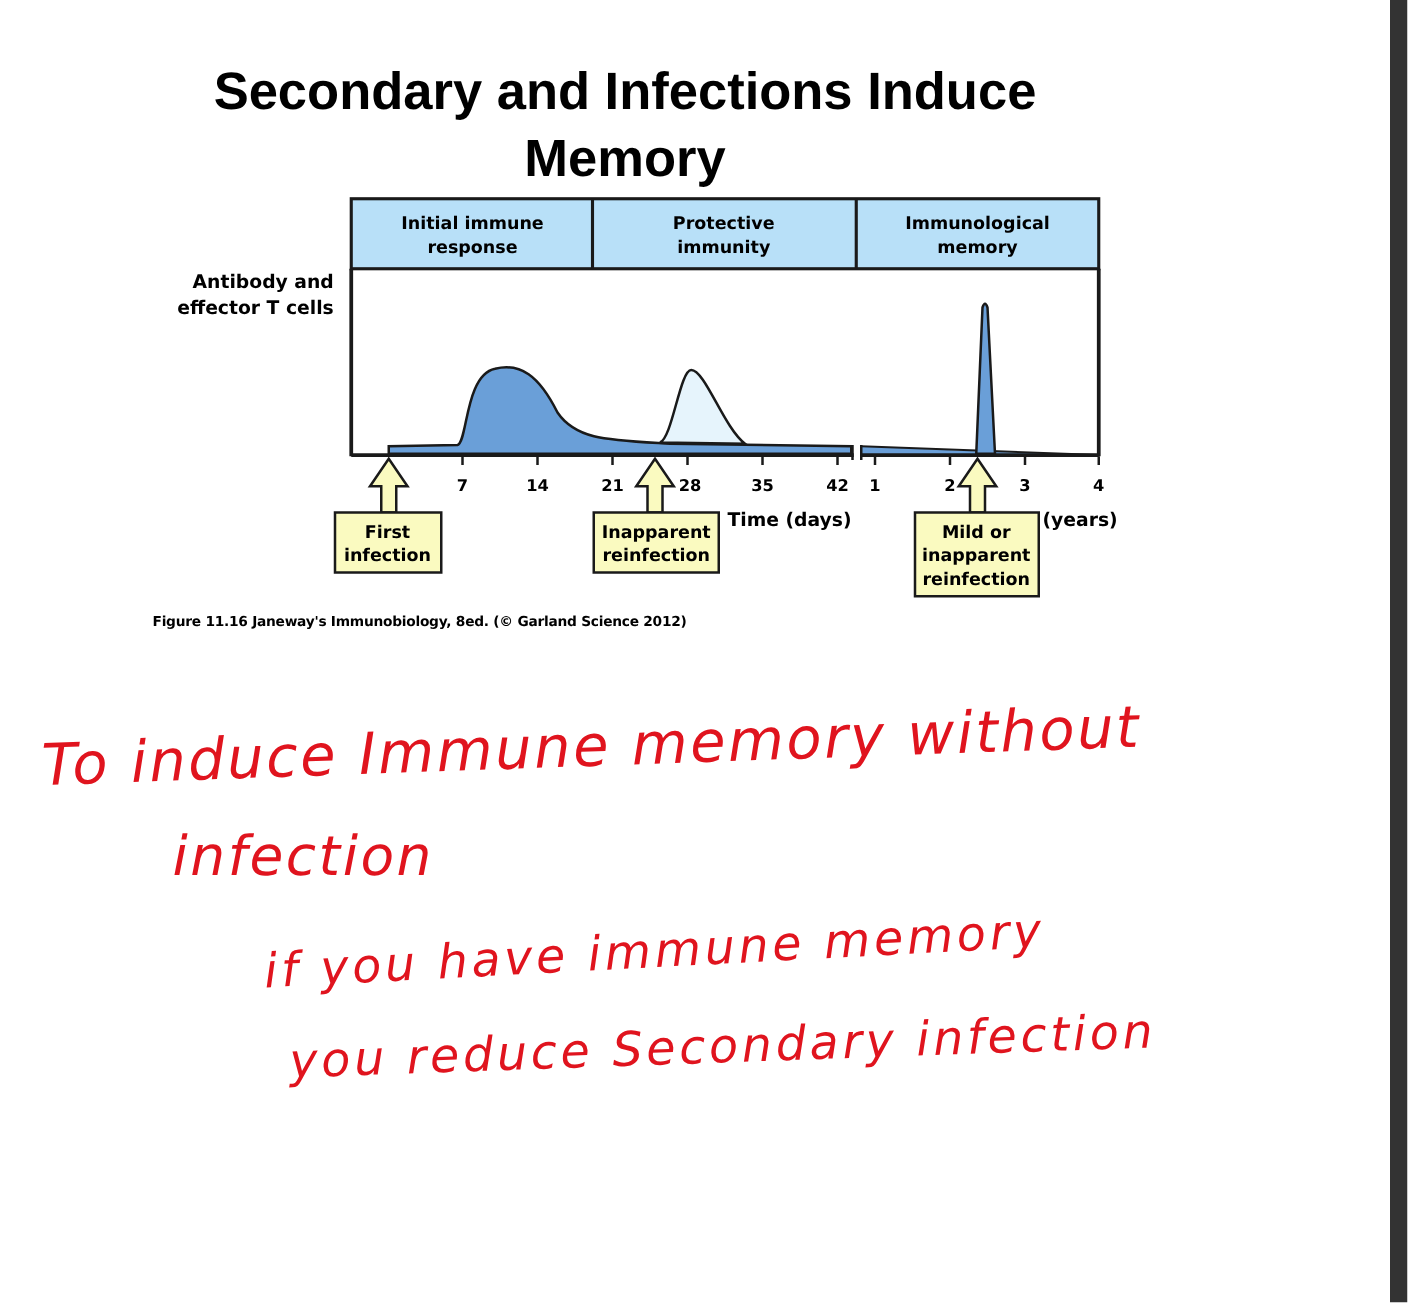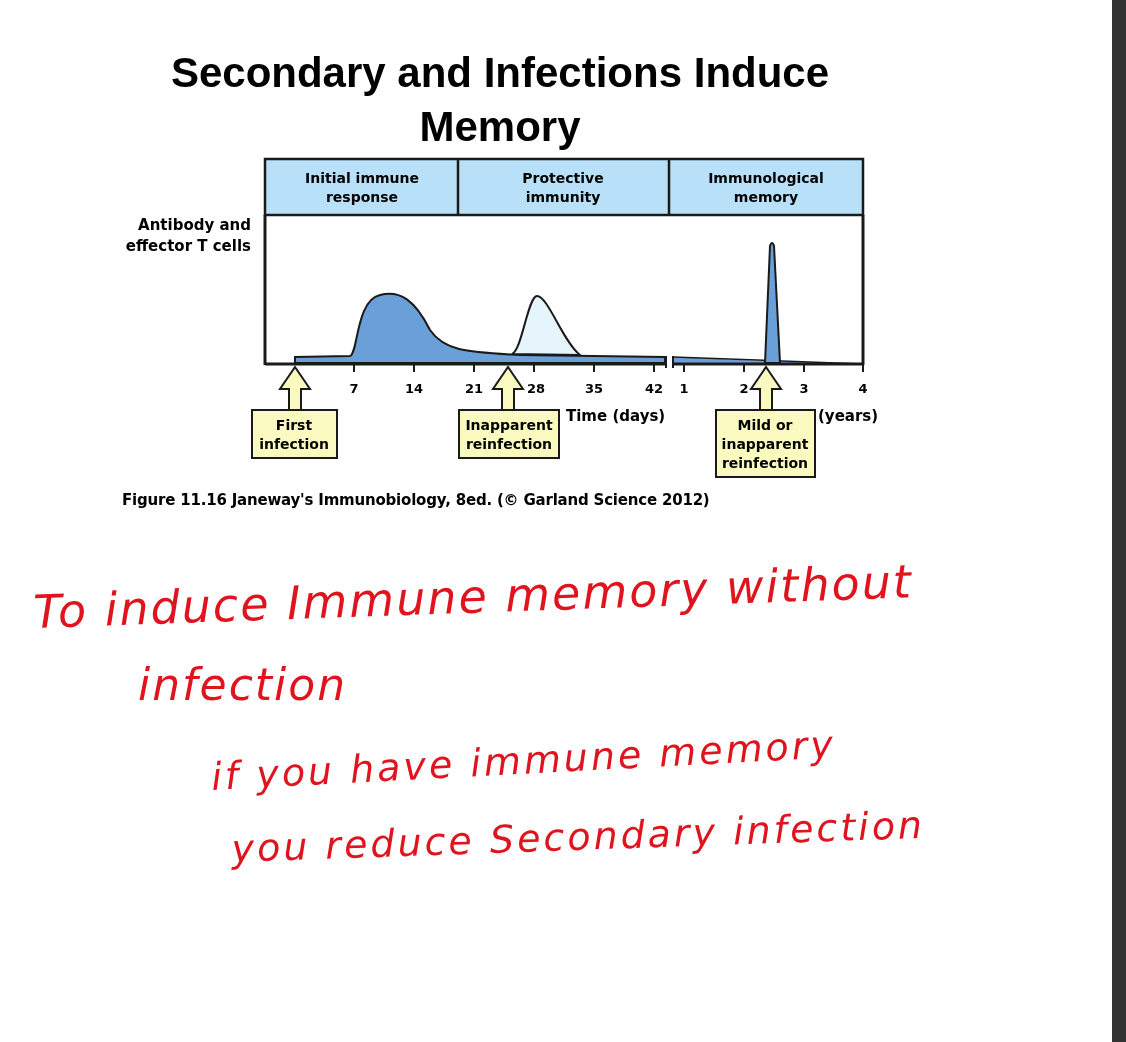--- a/index.html
+++ b/index.html
@@ -1,20 +1,20 @@
 <!DOCTYPE html>
 <html><head>
 <meta charset="utf-8">
 <style>
   html, body { margin:0; padding:0; }
   body { width:1126px; height:1042px; background:#ffffff; position:relative; overflow:hidden; font-family:"Liberation Sans", sans-serif; }
   .page-title { position:absolute; left:100px; top:46px; width:800px; text-align:center; font-weight:bold; font-size:42px; line-height:54px; color:#000; font-family:"Liberation Sans", sans-serif; }
   .scrollbar { position:absolute; left:1112px; top:0; width:14px; height:1042px; background:#333333; }
-  .figure { position:absolute; left:0; top:0; width:998px; height:520px;text-align:right; }
-  .caption { position:absolute; left:122px; top:491px; font-size:15px; font-weight:bold; color:#000; font-family:"DejaVu Sans", sans-serif; letter-spacing:-0.2px; }
+  .figure { position:absolute; left:16px; top:0; width:998px; height:520px;text-align:right; }
+  .caption { position:absolute; left:122px; top:491px; font-size:11px; font-weight:bold; color:#000; font-family:"DejaVu Sans", sans-serif; letter-spacing:-0.2px; }
   svg text { font-family:"DejaVu Sans", sans-serif; }
   .notes { position:absolute; left:0; top:540px; width:1110px; height:400px; }
 </style>
 </head>
 <body>
 
 <div class="page-title">
   <div>Secondary and Infections Induce</div>
   <div>Memory</div>
 </div>

